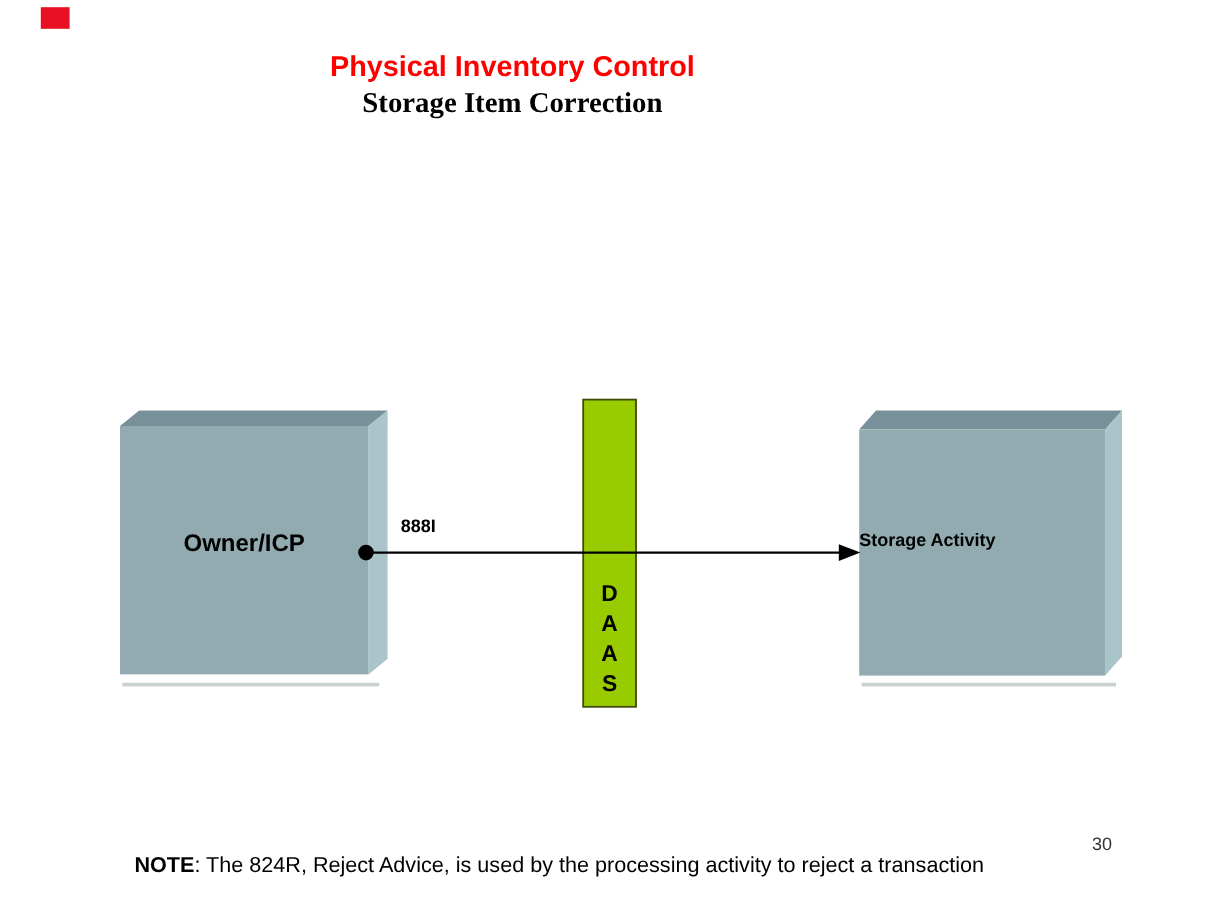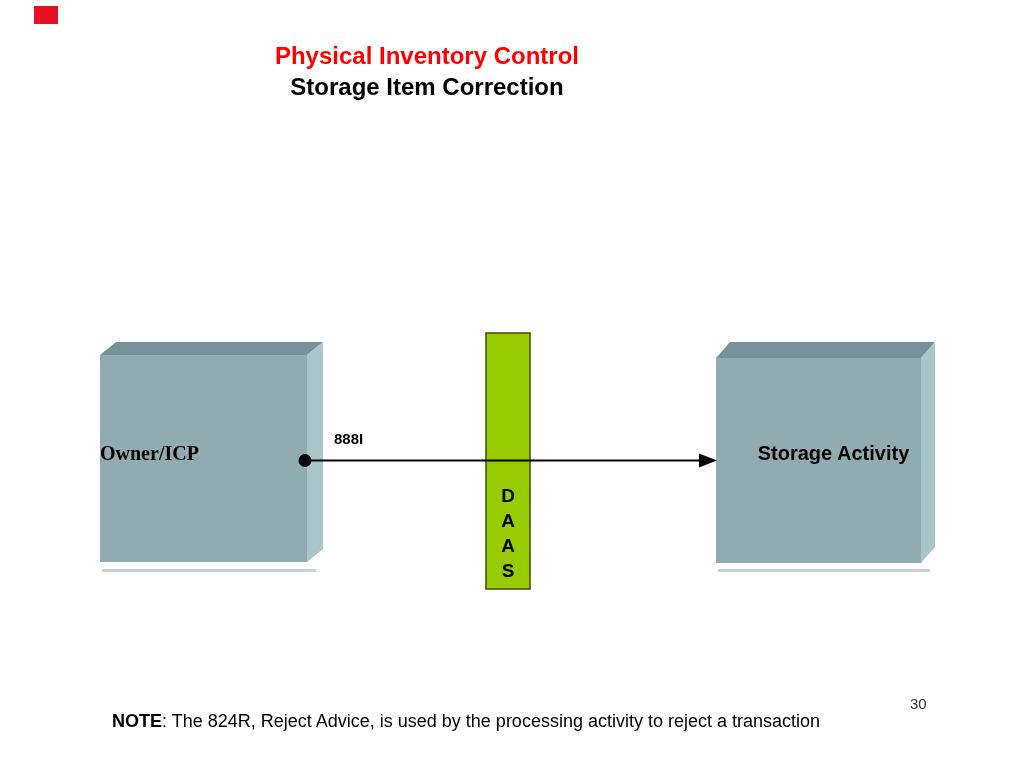--- a/index.html
+++ b/index.html
@@ -8,30 +8,30 @@
     font-family:"Liberation Sans","DejaVu Sans",sans-serif;color:#000;
     overflow:hidden;
   }
   .abs{position:absolute;}
   
   #red-marker{left:34px;top:6px;width:24px;height:18px;background:#e81123;}
   
   #title-block{left:0;top:40px;width:854px;text-align:center;
     font-weight:bold;font-size:24px;line-height:31px;}
   #title-line1{color:#ff0000;}
-  #title-line2{color:#000000;}
+  #title-line2{color:#000000;font-family:Liberation Serif, serif;}
   
   #paragraph{left:112px;top:176px;width:780px;font-size:18px;line-height:22.5px;}
   
   #diagram-svg{left:0;top:0;}
   
-  #owner-label{left:100px;top:442px;width:207px;text-align:left;
-    font-weight:bold;font-size:20px;font-family:Liberation Serif, serif;}
-  #storage-label{left:716px;top:442px;width:235px;text-align:center;
+  #owner-label{left:100px;top:442px;width:207px;text-align:center;
     font-weight:bold;font-size:20px;}
+  #storage-label{left:716px;top:442px;width:235px;text-align:left;
+    font-weight:bold;font-size:15px;}
   #arrow-label{left:334px;top:430px;font-weight:bold;font-size:15px;}
   .daas-letter{left:486px;width:44px;text-align:center;
     font-weight:bold;font-size:19px;line-height:19px;}
   #daas-0{top:486px;}
   #daas-1{top:511px;}
   #daas-2{top:536px;}
   #daas-3{top:561px;}
   
   #note-line{left:112px;top:663px;width:840px;font-size:18px;margin-top:48px;}
   #note-line .note-bold{font-weight:bold;}

